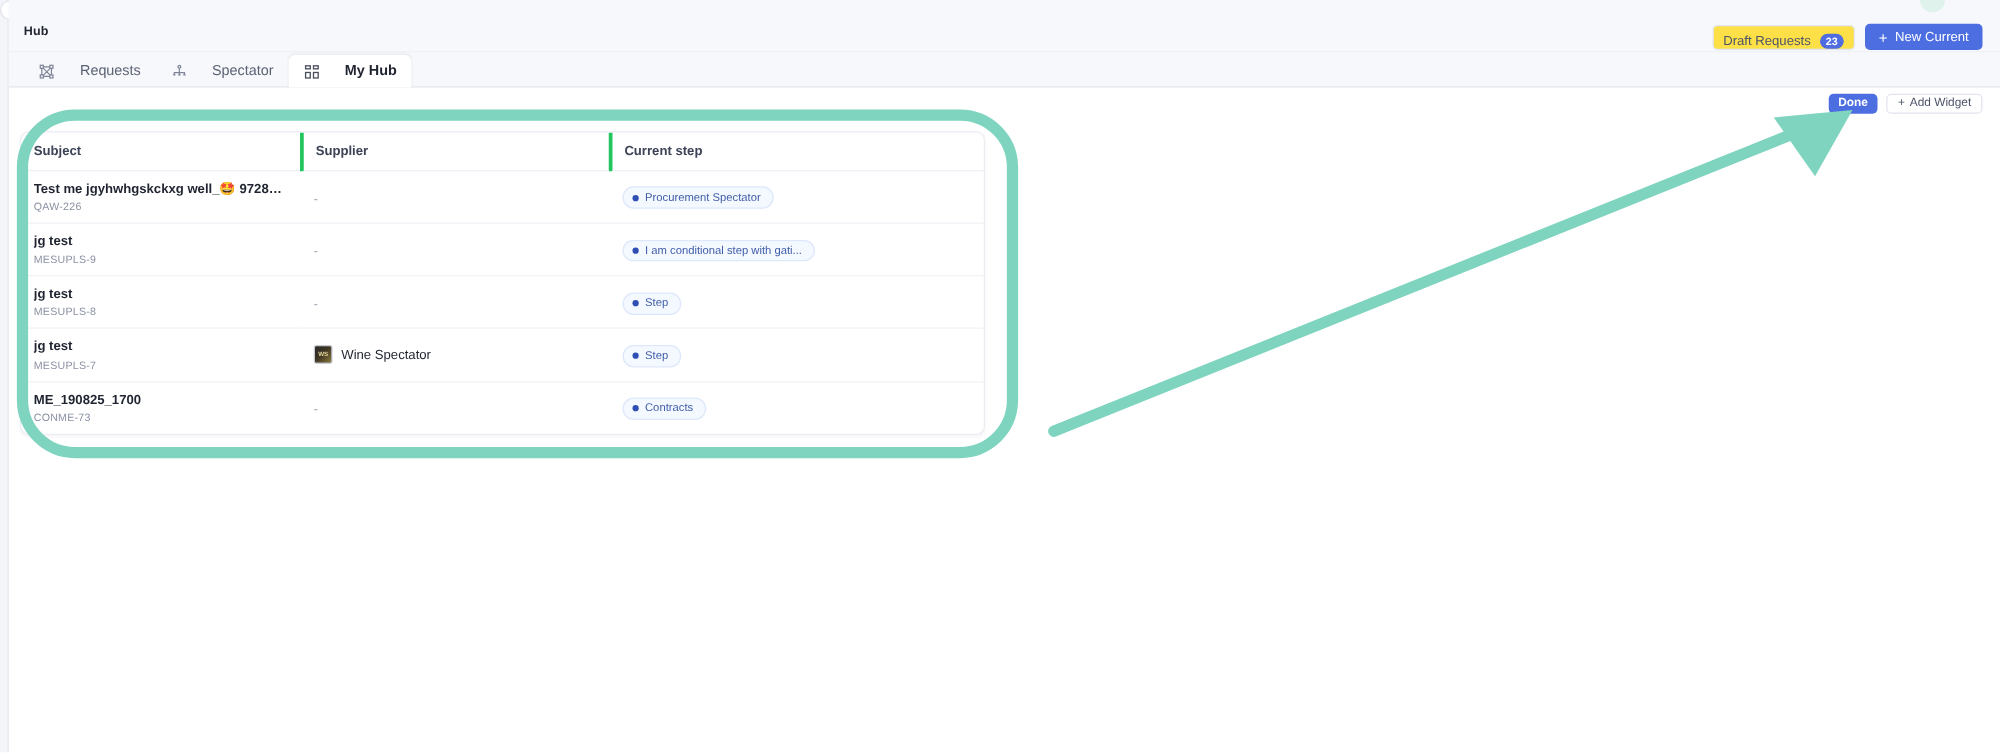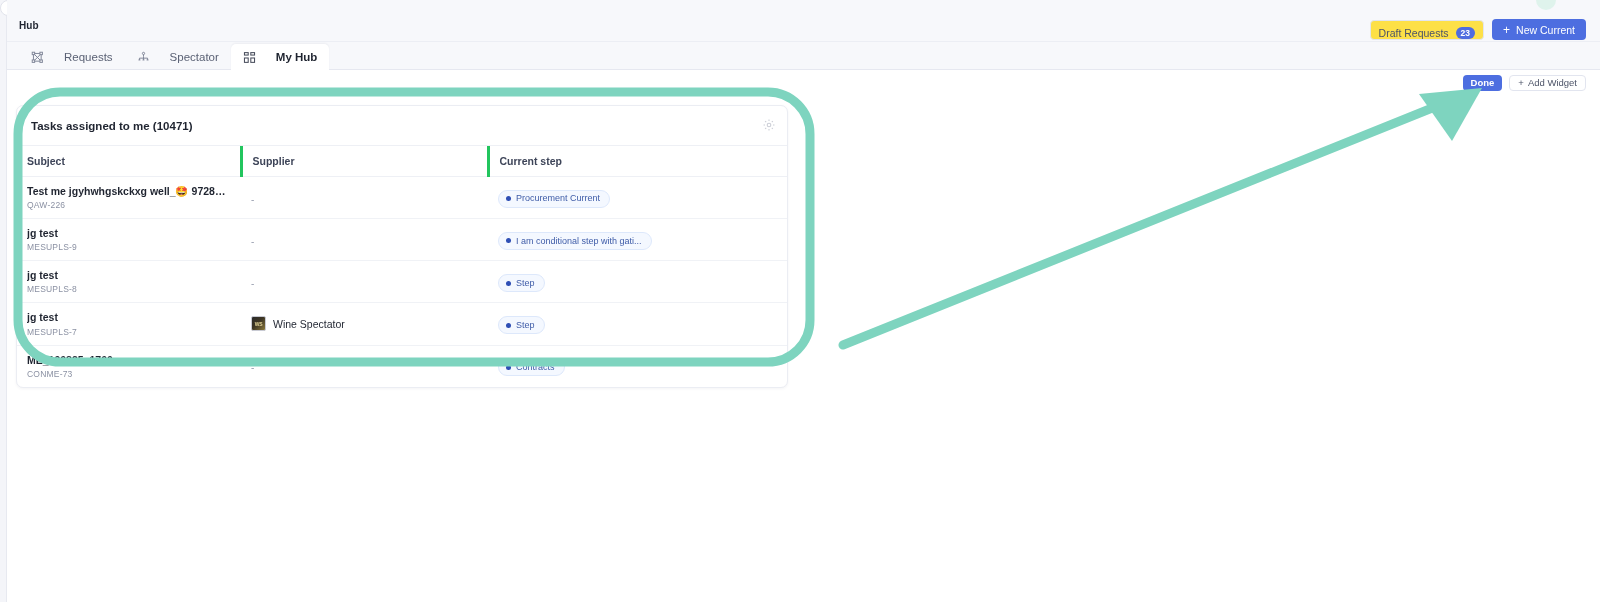--- a/index.html
+++ b/index.html
@@ -221,29 +221,20 @@
 
   <div class="widget-ctrls">
     <div class="btn-done">Done</div>
     <div class="btn-addwidget">
       <span>+</span>
       <span>Add Widget</span>
     </div>
   </div>
 
   <div class="card">
-    <div class="card-head">
-      <div class="card-title">Tasks assigned to me (10471)</div>
-      <svg class="gear" viewBox="0 0 20 20">
-        <g fill="none" stroke="#8b91a3" stroke-width="1.5">
-          <circle cx="10" cy="10" r="2.6"></circle>
-          <path d="M10 2.2v2.1M10 15.7v2.1M2.2 10h2.1M15.7 10h2.1M4.5 4.5l1.5 1.5M14 14l1.5 1.5M15.5 4.5L14 6M6 14l-1.5 1.5"></path>
-        </g>
-      </svg>
-    </div>
 
     <table>
       <colgroup>
         <col class="c-subject">
           <col class="c-supplier">
           <col class="c-step">
       </colgroup>
       <thead>
         <tr>
           <th>Subject</th>
@@ -257,21 +248,21 @@
           <td>
             <div class="subj-main">Test me jgyhwhgskckxg well_🤩 97283):$&amp;:&amp;&amp;:$</div>
             <div class="subj-sub">QAW-226</div>
           </td>
           <td>
             <span class="dash">-</span>
           </td>
           <td>
             <span class="chip">
               <span class="dot"></span>
-              <span class="txt">Procurement Current</span>
+              <span class="txt">Procurement Spectator</span>
             </span>
           </td>
         </tr>
 
         <tr>
           <td>
             <div class="subj-main">jg test</div>
             <div class="subj-sub">MESUPLS-9</div>
           </td>
           <td>

